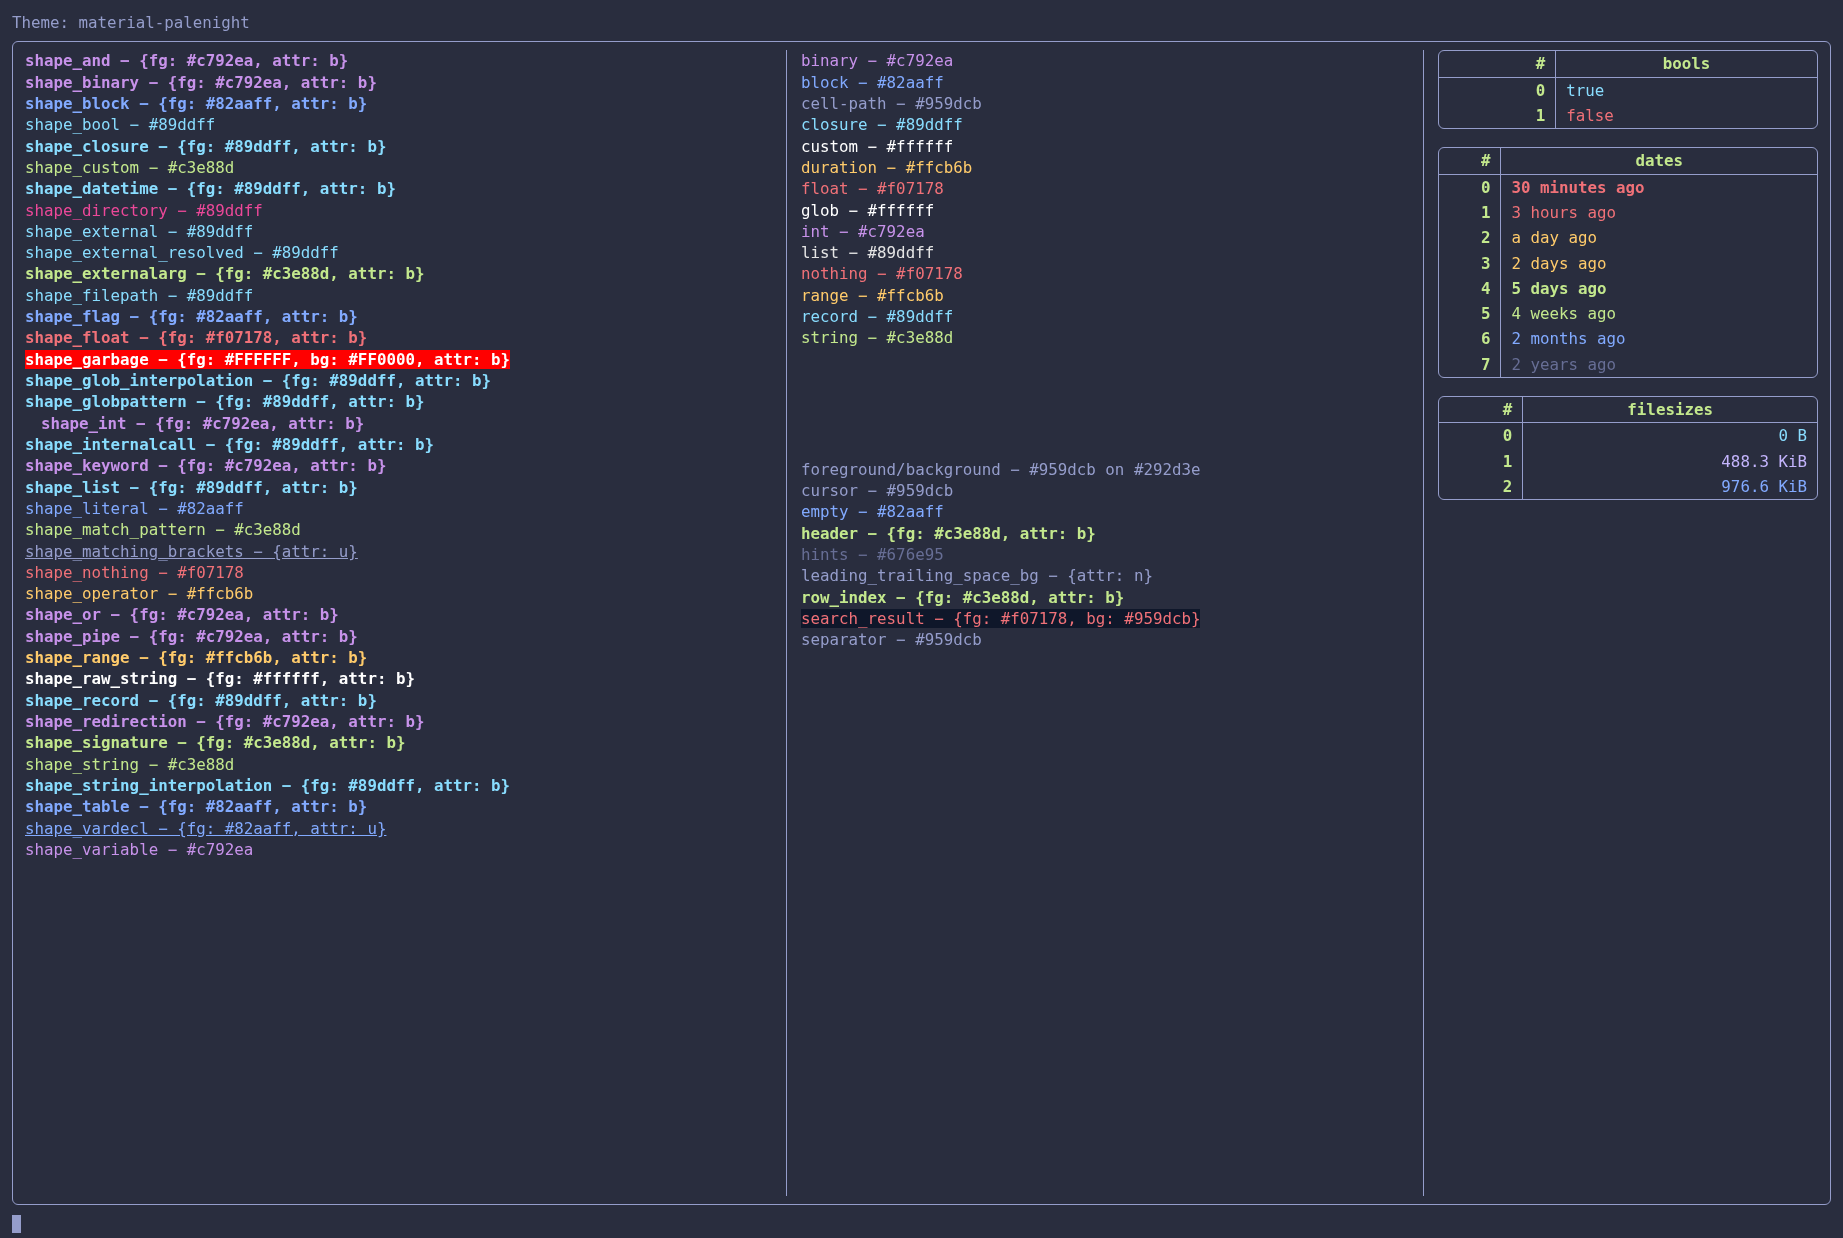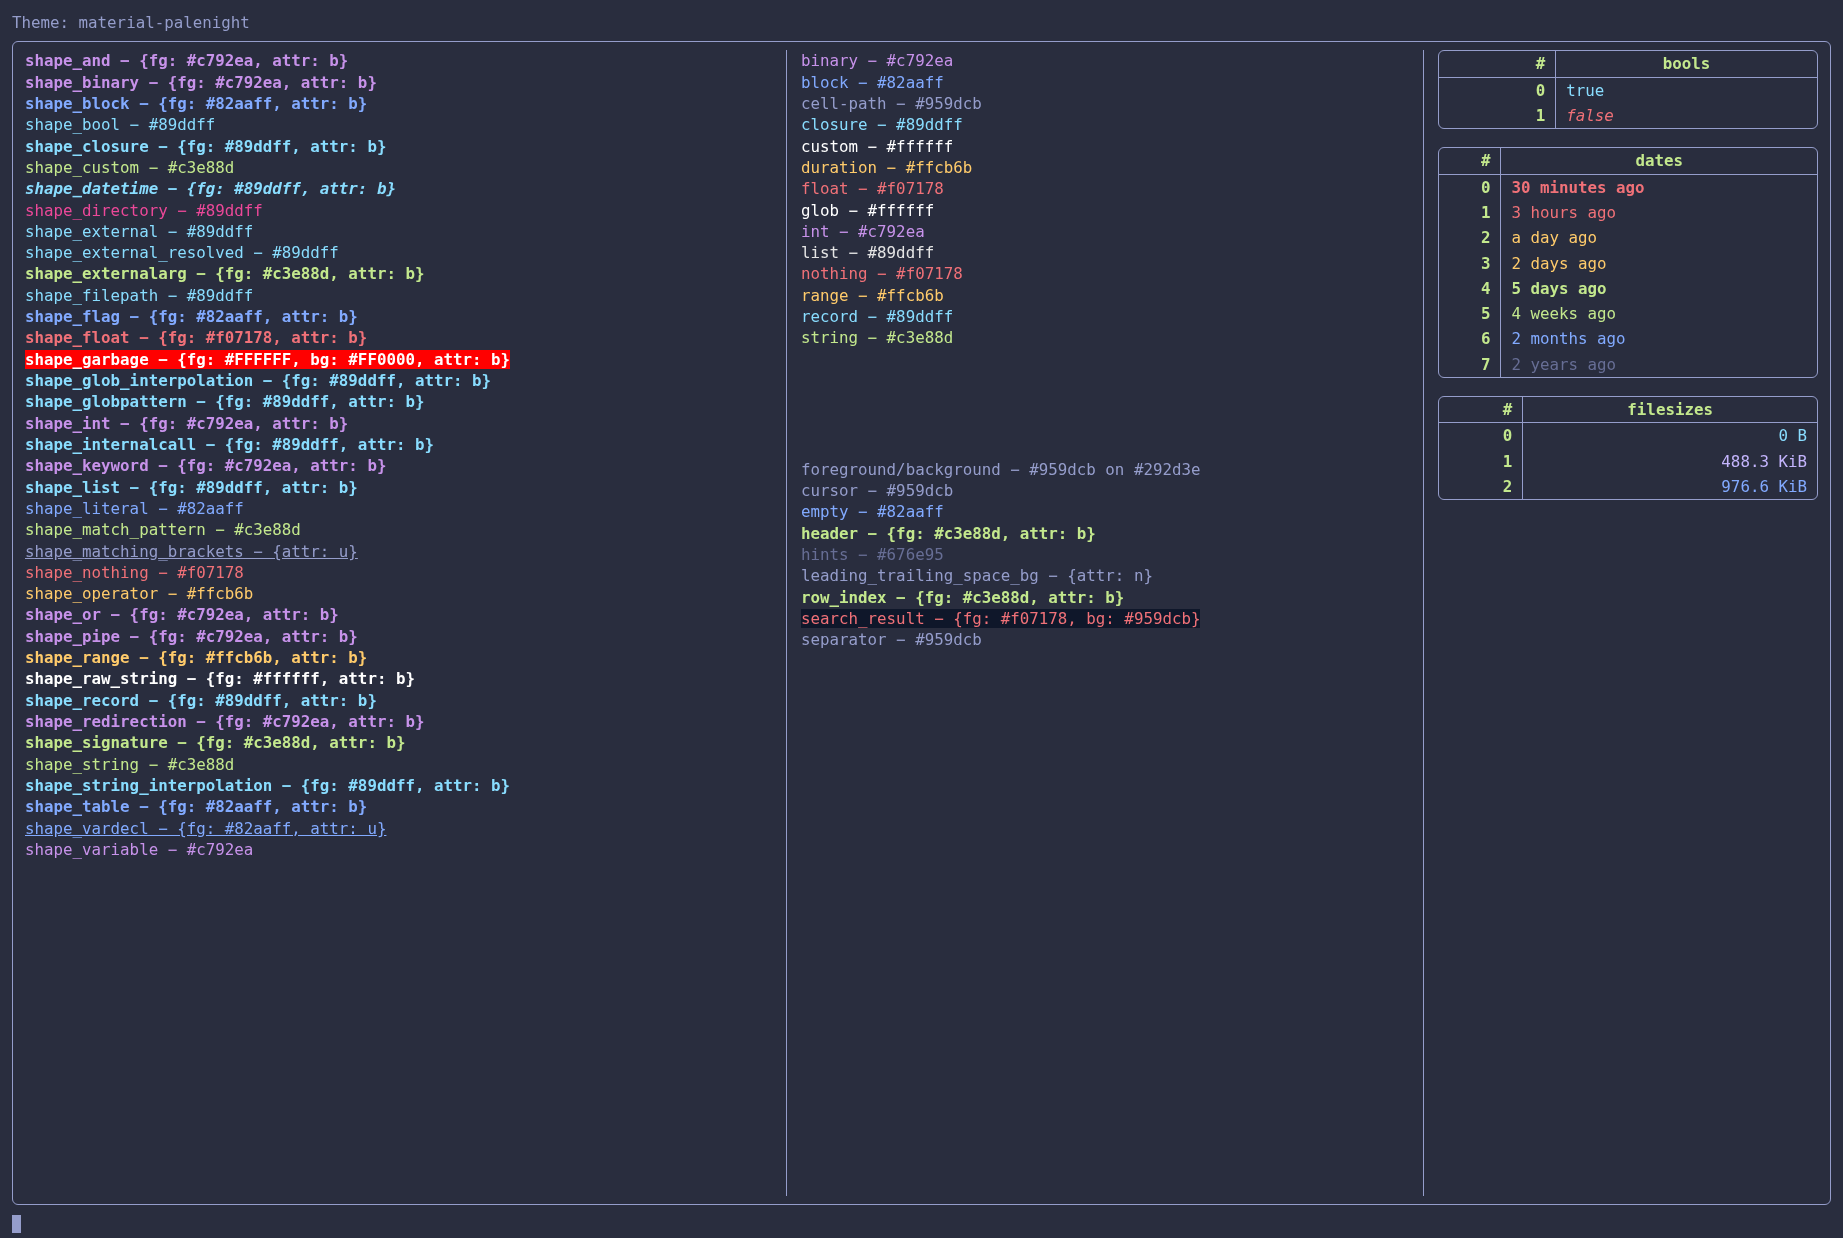--- a/index.html
+++ b/index.html
@@ -93,32 +93,32 @@
 
 <div class="frame">
 
   <div class="col col1" id="shapes-col">
       <div class="line"><span class=" b" style="color: rgb(199, 146, 234);">shape_and − {fg: #c792ea, attr: b}</span></div>
       <div class="line"><span class=" b" style="color: rgb(199, 146, 234);">shape_binary − {fg: #c792ea, attr: b}</span></div>
       <div class="line"><span class=" b" style="color: rgb(130, 170, 255);">shape_block − {fg: #82aaff, attr: b}</span></div>
       <div class="line"><span class="" style="color: rgb(137, 221, 255);">shape_bool − #89ddff</span></div>
       <div class="line"><span class=" b" style="color: rgb(137, 221, 255);">shape_closure − {fg: #89ddff, attr: b}</span></div>
       <div class="line"><span class="" style="color: rgb(195, 232, 141);">shape_custom − #c3e88d</span></div>
-      <div class="line"><span class=" b" style="color: rgb(137, 221, 255); font-style: italic;">shape_datetime − {fg: #89ddff, attr: b}</span></div>
+      <div class="line"><span class=" b" style="color: rgb(137, 221, 255);">shape_datetime − {fg: #89ddff, attr: b}</span></div>
       <div class="line"><span class="" style="color: #ec4899;">shape_directory − #89ddff</span></div>
       <div class="line"><span class="" style="color: rgb(137, 221, 255);">shape_external − #89ddff</span></div>
       <div class="line"><span class="" style="color: rgb(137, 221, 255);">shape_external_resolved − #89ddff</span></div>
       <div class="line"><span class=" b" style="color: rgb(195, 232, 141);">shape_externalarg − {fg: #c3e88d, attr: b}</span></div>
       <div class="line"><span class="" style="color: rgb(137, 221, 255);">shape_filepath − #89ddff</span></div>
       <div class="line"><span class=" b" style="color: rgb(130, 170, 255);">shape_flag − {fg: #82aaff, attr: b}</span></div>
       <div class="line"><span class=" b" style="color: rgb(240, 113, 120);">shape_float − {fg: #f07178, attr: b}</span></div>
       <div class="line"><span class=" b" style="color: rgb(255, 255, 255); background: rgb(255, 0, 0);">shape_garbage − {fg: #FFFFFF, bg: #FF0000, attr: b}</span></div>
       <div class="line"><span class=" b" style="color: rgb(137, 221, 255);">shape_glob_interpolation − {fg: #89ddff, attr: b}</span></div>
       <div class="line"><span class=" b" style="color: rgb(137, 221, 255);">shape_globpattern − {fg: #89ddff, attr: b}</span></div>
-      <div class="line"><span class=" b" style="color: rgb(199, 146, 234);">shape_int − {fg: #c792ea, attr: b}</span></div>
+      <div class="line"><span class=" b" style="color: rgb(199, 146, 234); margin-left: 16px;">shape_int − {fg: #c792ea, attr: b}</span></div>
       <div class="line"><span class=" b" style="color: rgb(137, 221, 255);">shape_internalcall − {fg: #89ddff, attr: b}</span></div>
       <div class="line"><span class=" b" style="color: rgb(199, 146, 234);">shape_keyword − {fg: #c792ea, attr: b}</span></div>
       <div class="line"><span class=" b" style="color: rgb(137, 221, 255);">shape_list − {fg: #89ddff, attr: b}</span></div>
       <div class="line"><span class="" style="color: rgb(130, 170, 255);">shape_literal − #82aaff</span></div>
       <div class="line"><span class="" style="color: rgb(195, 232, 141);">shape_match_pattern − #c3e88d</span></div>
       <div class="line"><span class=" u" style="color: rgb(149, 157, 203);">shape_matching_brackets − {attr: u}</span></div>
       <div class="line"><span class="" style="color: rgb(240, 113, 120);">shape_nothing − #f07178</span></div>
       <div class="line"><span class="" style="color: rgb(255, 203, 107);">shape_operator − #ffcb6b</span></div>
       <div class="line"><span class=" b" style="color: rgb(199, 146, 234);">shape_or − {fg: #c792ea, attr: b}</span></div>
       <div class="line"><span class=" b" style="color: rgb(199, 146, 234);">shape_pipe − {fg: #c792ea, attr: b}</span></div>
@@ -173,21 +173,21 @@
         <th>bools</th>
       </tr>
         </thead>
       <tbody id="bools-body">
           <tr>
             <td>0</td>
             <td style="color: rgb(137, 221, 255);">true</td>
           </tr>
           <tr>
             <td>1</td>
-            <td style="color: rgb(240, 113, 120); font-style: italic;">false</td>
+            <td style="color: rgb(240, 113, 120);">false</td>
           </tr>
         </tbody>
     </table>
 
     <table class="tbl">
       <thead>
           <tr>
         <th>#</th>
         <th>dates</th>
       </tr>

